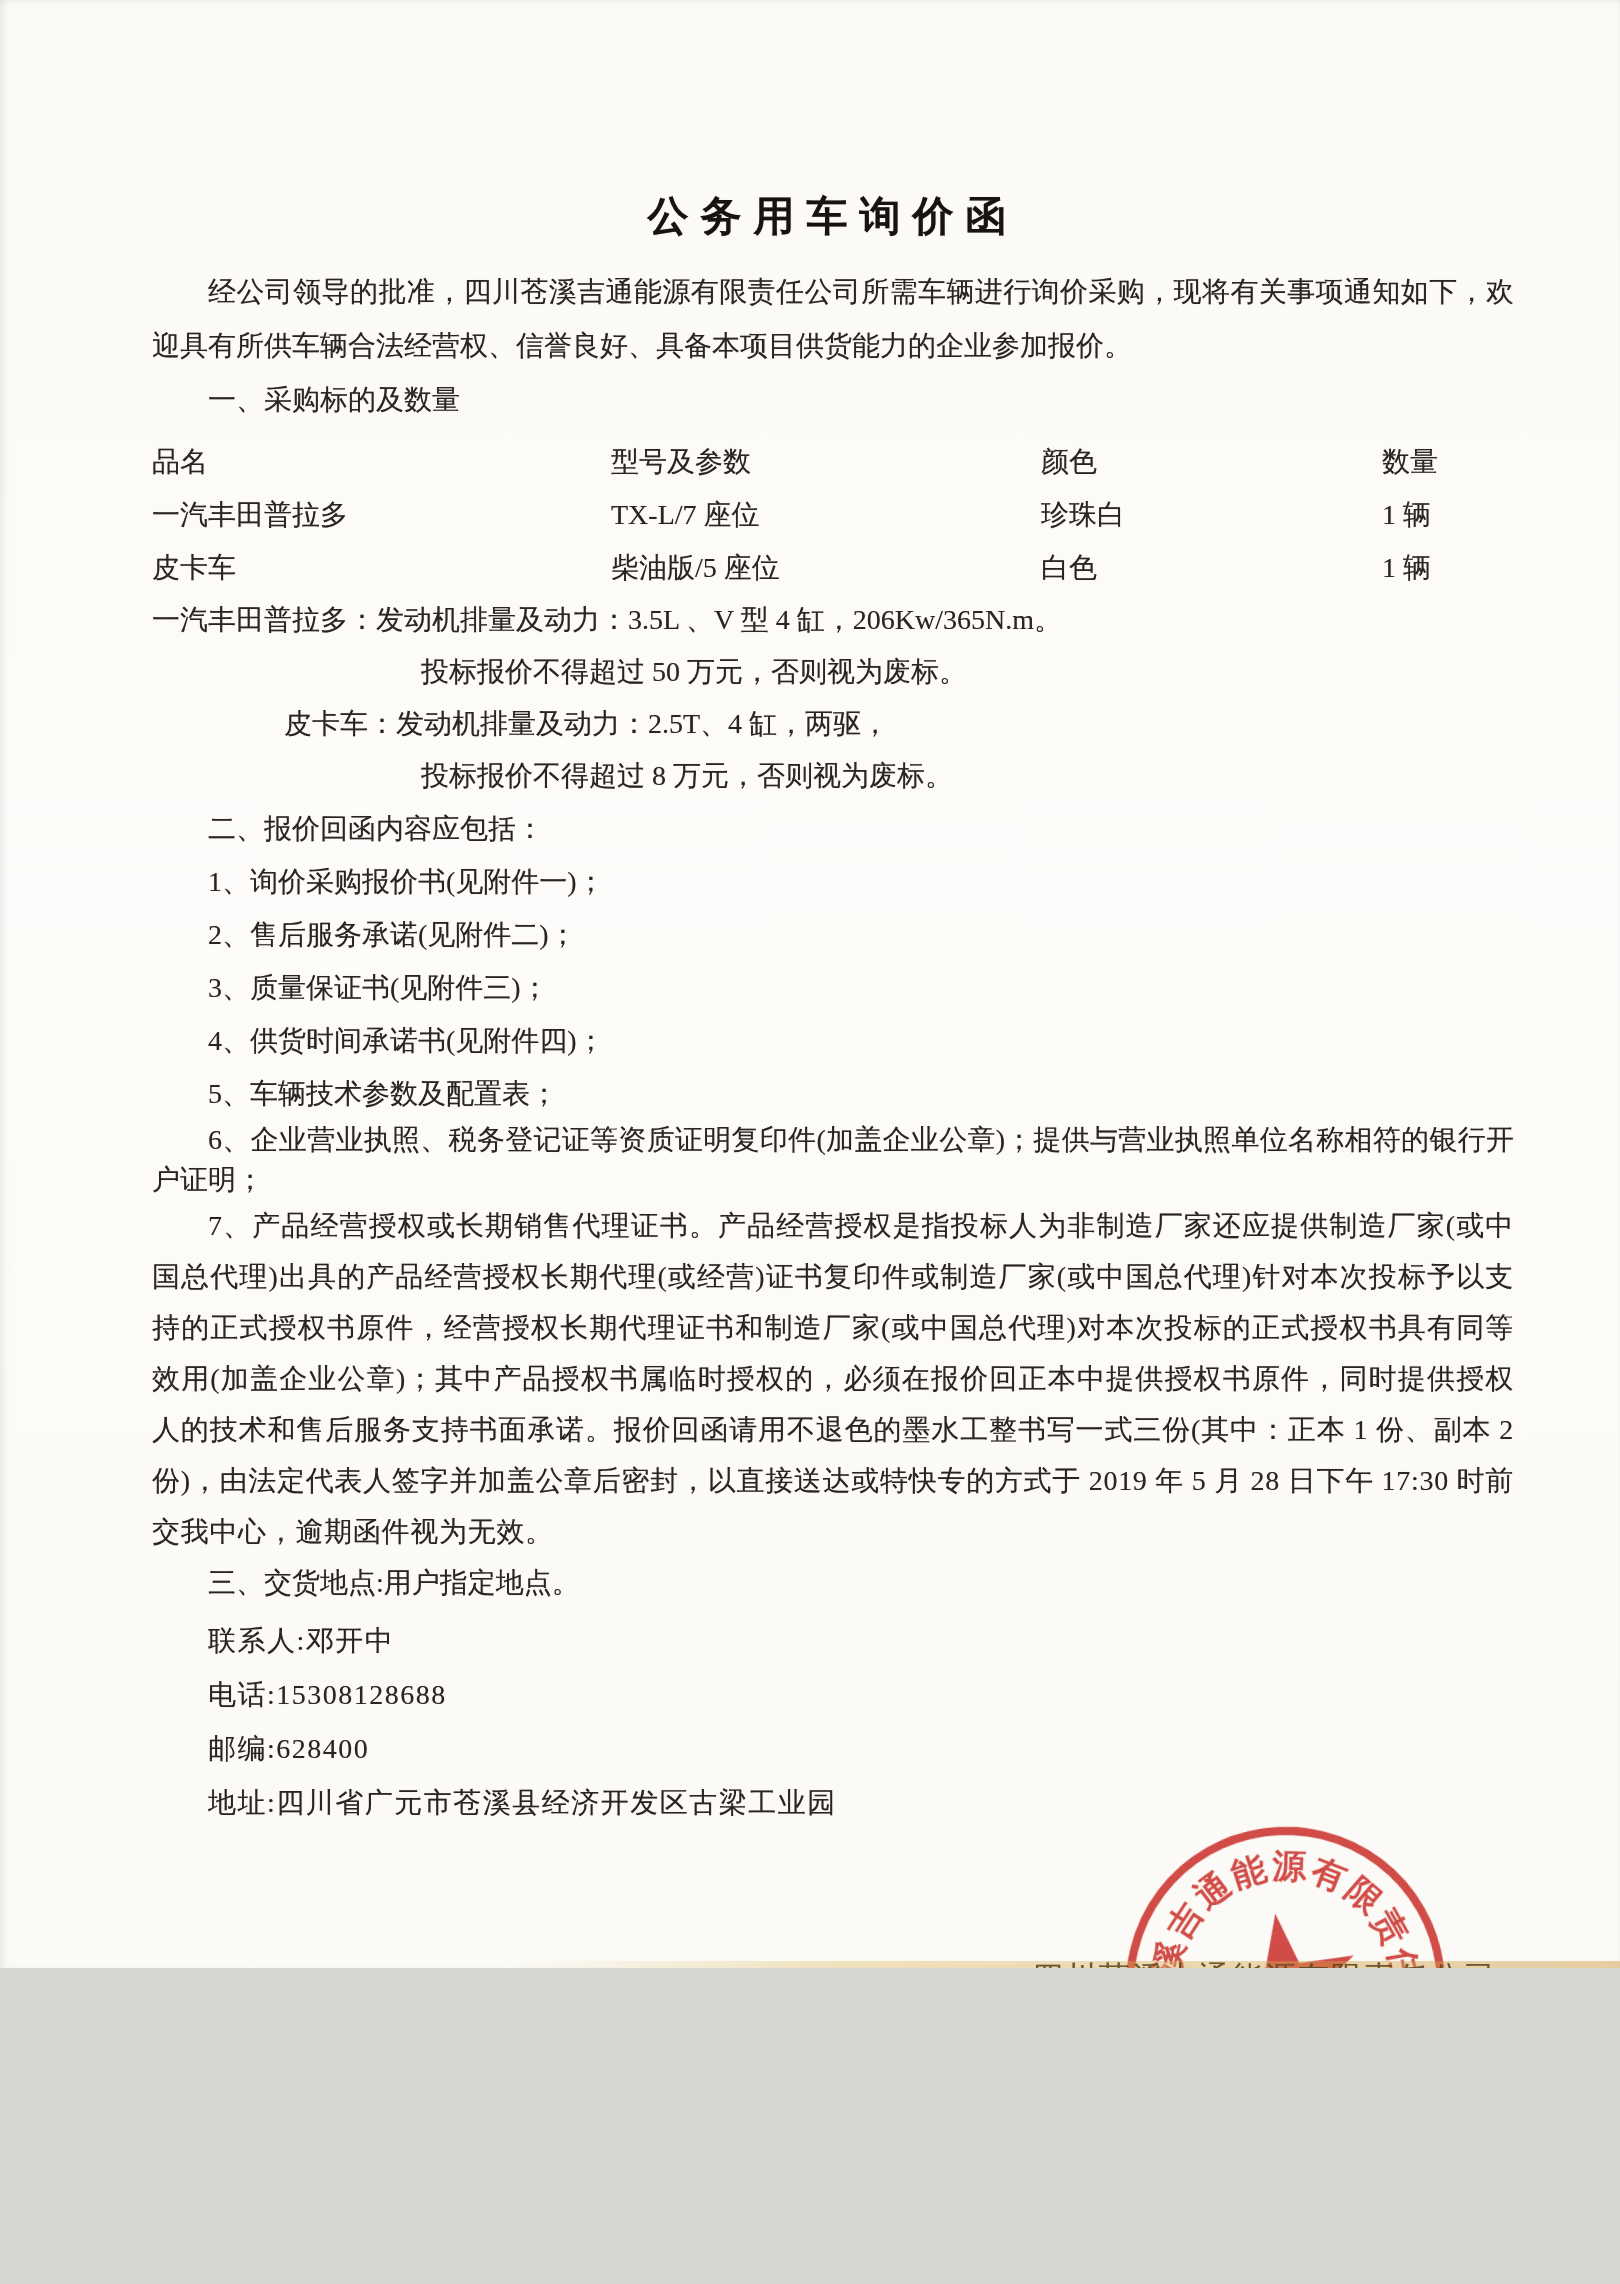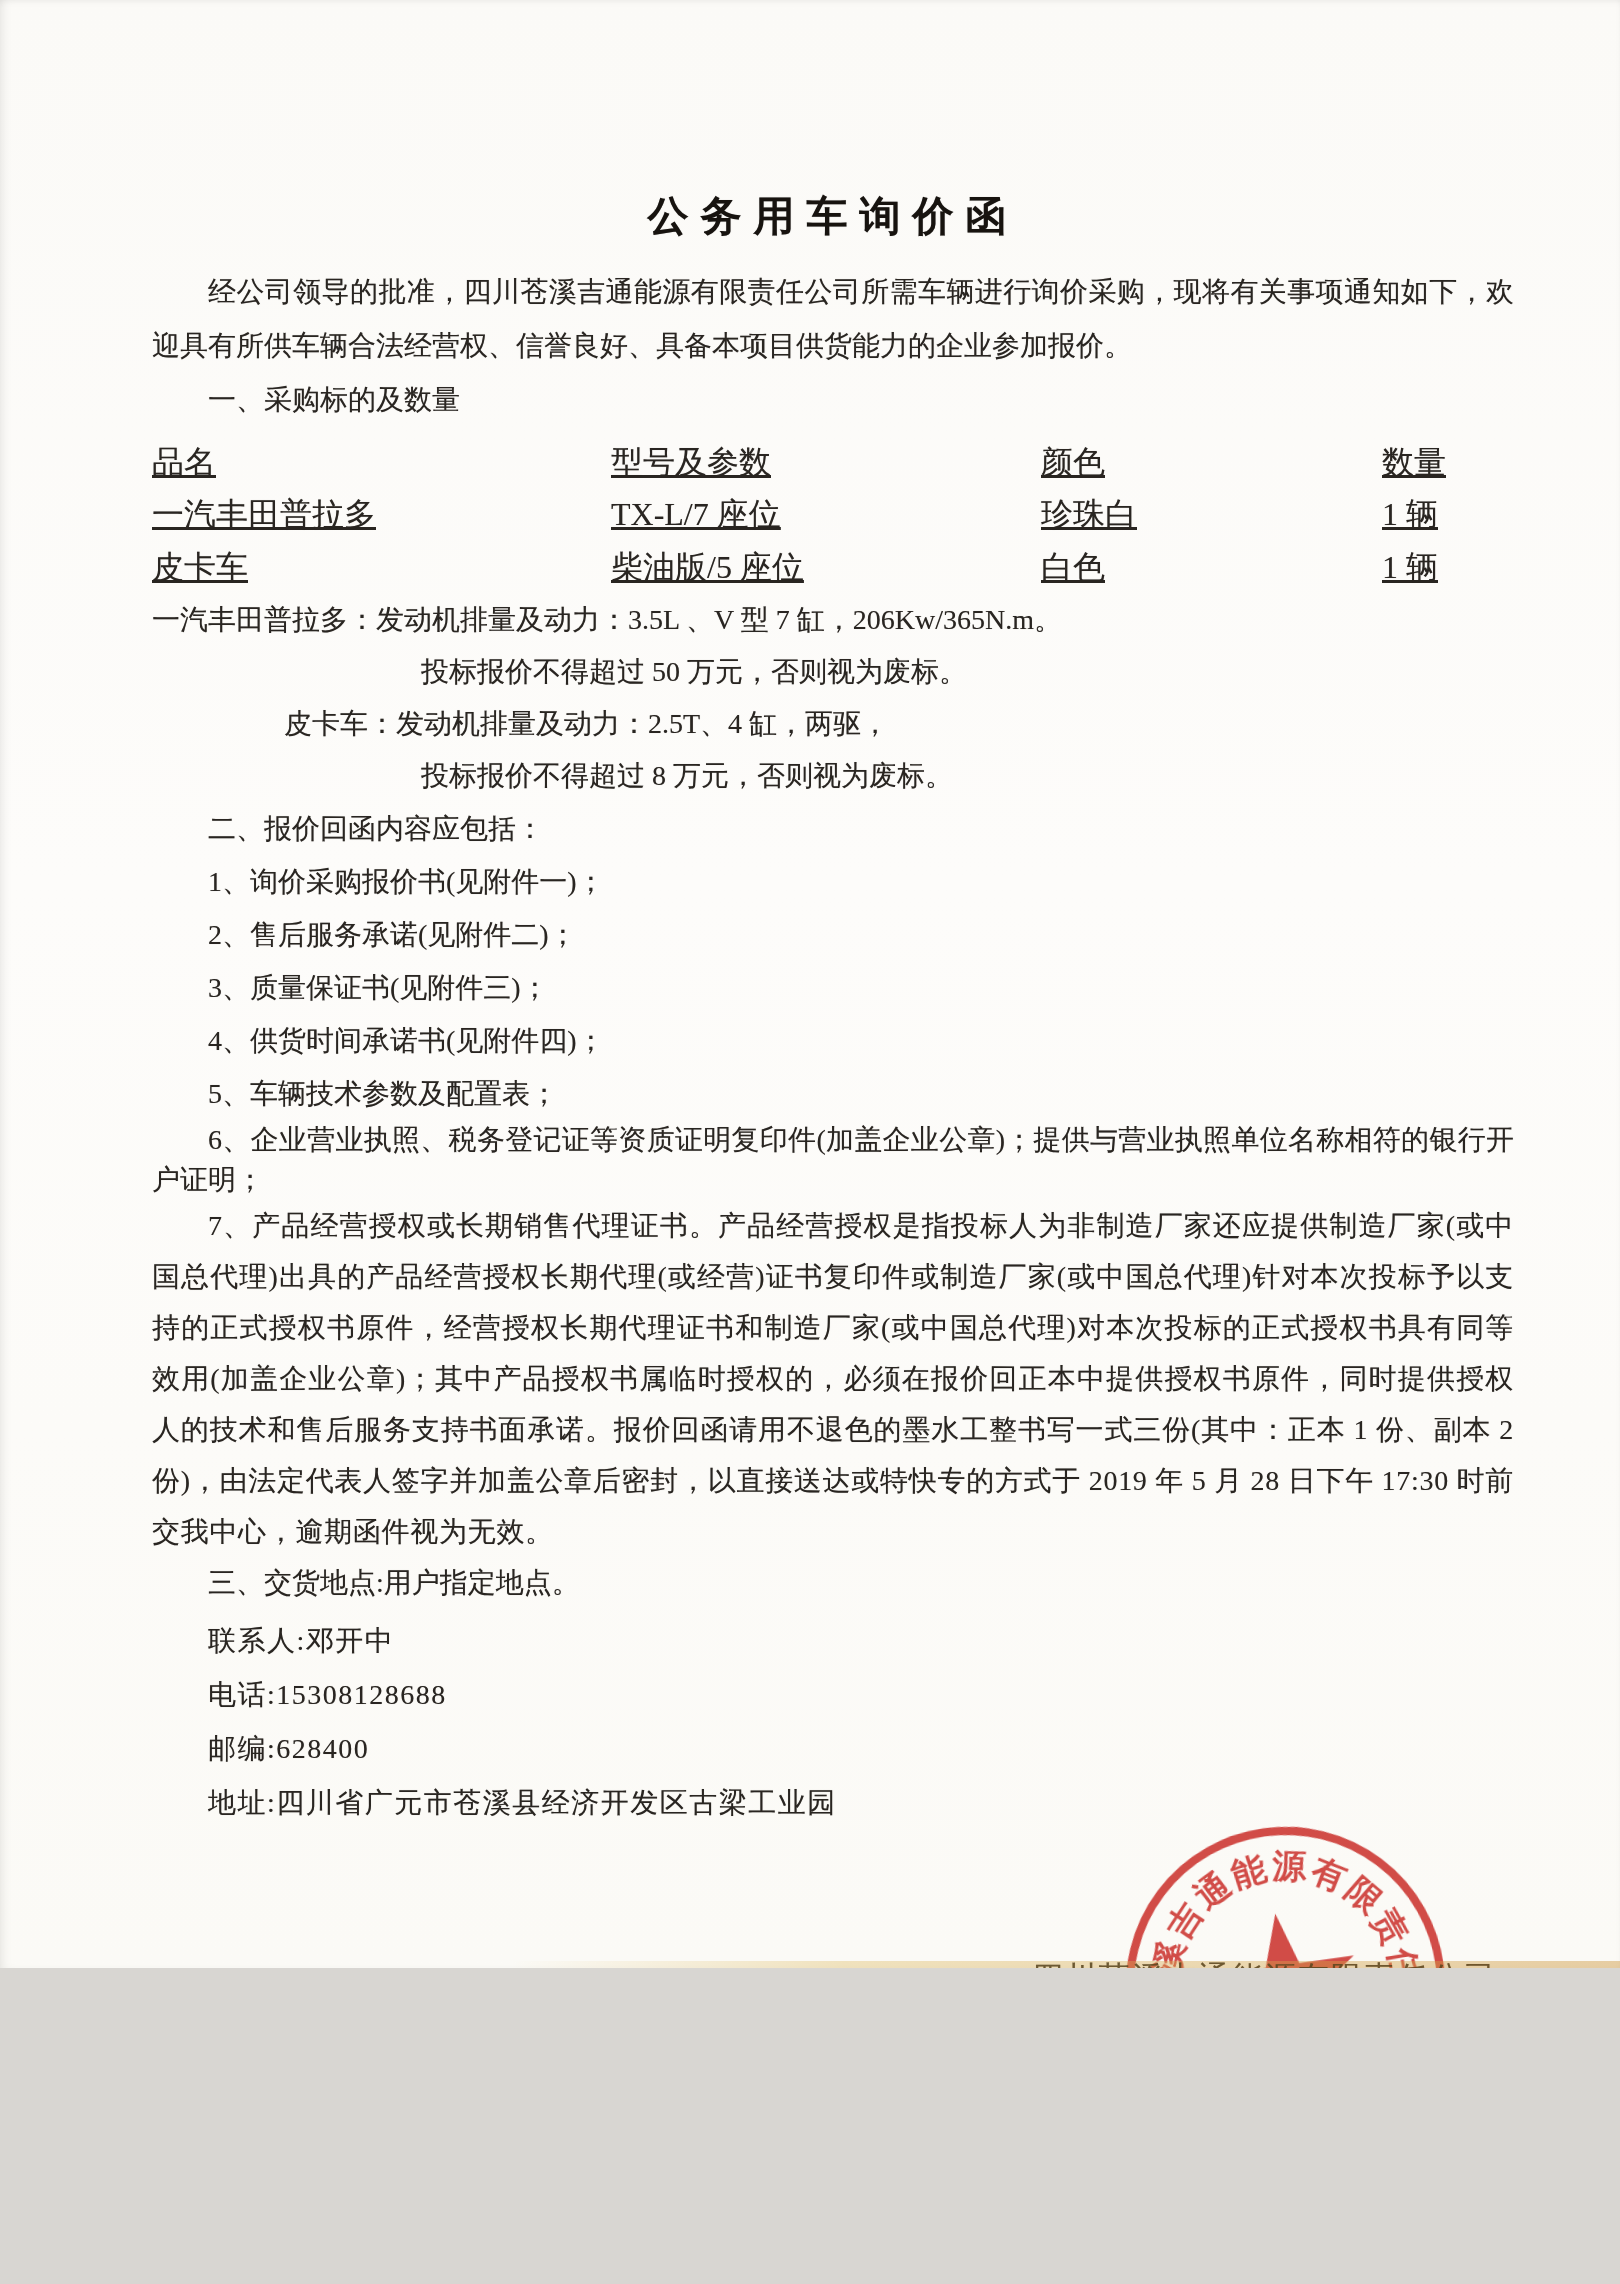--- a/index.html
+++ b/index.html
@@ -19,21 +19,21 @@
   .title{
     margin:189px 0 0 0;
     text-align:center;
     font-size:41px;font-weight:bold;letter-spacing:12px;
     color:#17130f;
     text-shadow:0 0 0.7px rgba(0,0,0,.45);
   }
   .body-text{font-size:28px;line-height:54px;text-shadow:0 0 0.7px rgba(20,16,12,.35);}
   .intro{margin:21px 0 0 0;text-indent:2em;text-align:justify;word-break:break-all;}
   .h-line{margin:0;padding-left:2em;line-height:53px;white-space:nowrap;}
-  .table{margin-top:10.4px;font-size:32px;text-shadow:0 0 0.7px rgba(20,16,12,.35);text-decoration:underline;}
+  .table{margin-top:10.4px;font-size:28px;text-shadow:0 0 0.7px rgba(20,16,12,.35);}
   .trow{display:grid;grid-template-columns:459px 430px 341px 1fr;line-height:52px;}
   .trow.data{line-height:53px;}
   .specs p{margin:0;font-size:28px;line-height:52px;white-space:nowrap;text-shadow:0 0 0.7px rgba(20,16,12,.35);}
   .ind-360{padding-left:269px;}
   .ind-178{padding-left:132px;}
   .list p{margin:0;}
   .li{white-space:nowrap;padding-left:2em;line-height:53px;}
   .para{margin:0;text-indent:2em;text-align:justify;word-break:break-all;}
   .para.p6{line-height:40px;}
   .para.p7{line-height:51px;letter-spacing:0.7px;}
@@ -85,21 +85,21 @@
       </div>
       <div class="trow data">
         <span>皮卡车</span>
         <span>柴油版/5 座位</span>
         <span>白色</span>
         <span>1 辆</span>
       </div>
     </div>
 
     <div class="specs">
-      <p><span>一汽丰田普拉多：</span><span>发动机排量及动力：3.5L 、V 型 7 缸，206Kw/365N.m。</span></p>
+      <p><span>一汽丰田普拉多：</span><span>发动机排量及动力：3.5L 、V 型 4 缸，206Kw/365N.m。</span></p>
       <p class="ind-360">投标报价不得超过 50 万元，否则视为废标。</p>
       <p class="ind-178"><span>皮卡车：</span><span>发动机排量及动力：2.5T、4 缸，两驱，</span></p>
       <p class="ind-360">投标报价不得超过 8 万元，否则视为废标。</p>
     </div>
 
     <div class="list body-text">
       <p class="li">二、报价回函内容应包括：</p>
       <p class="li">1、询价采购报价书(见附件一)；</p>
       <p class="li">2、售后服务承诺(见附件二)；</p>
       <p class="li">3、质量保证书(见附件三)；</p>

